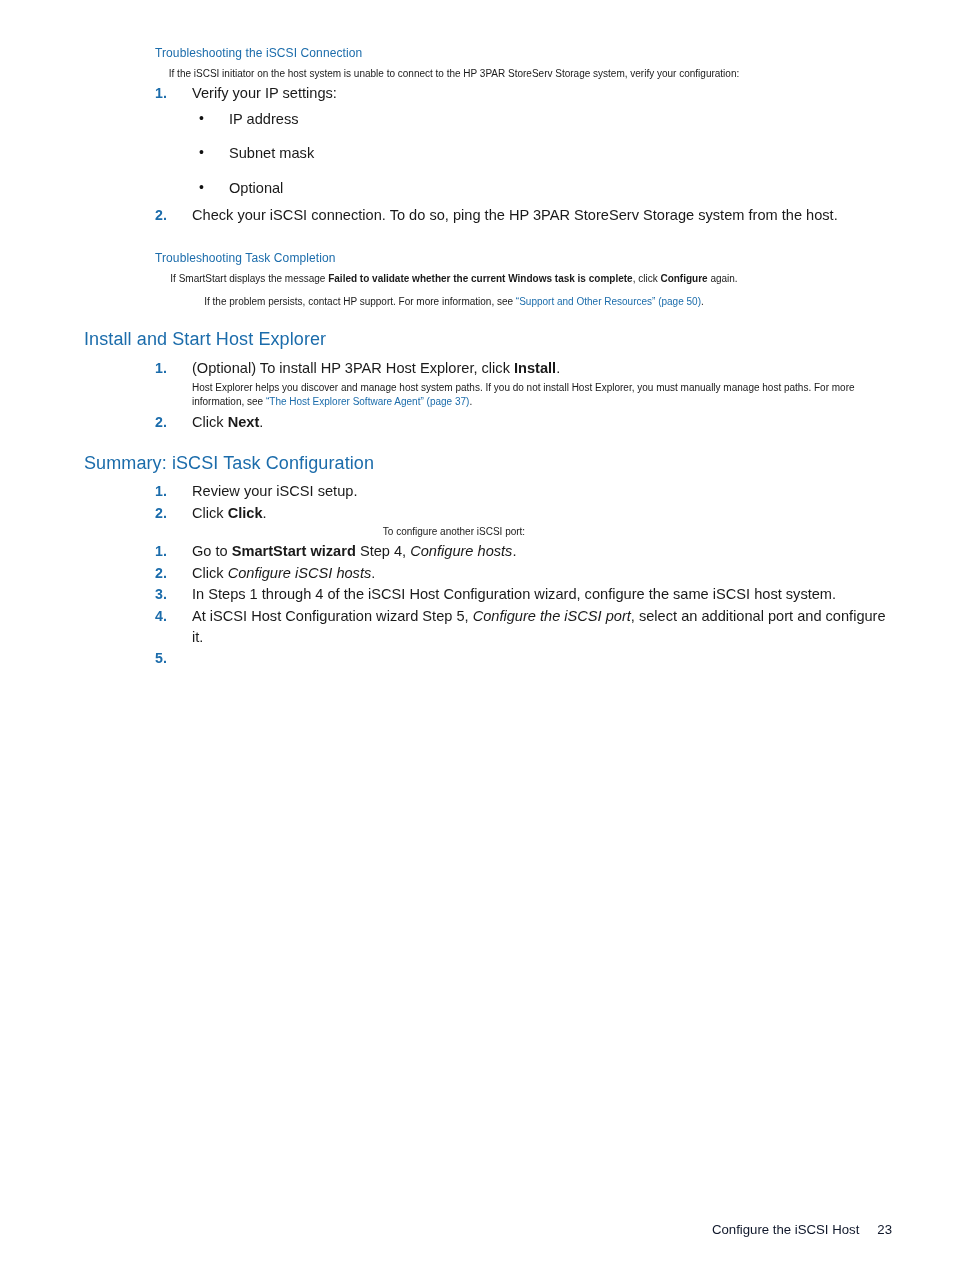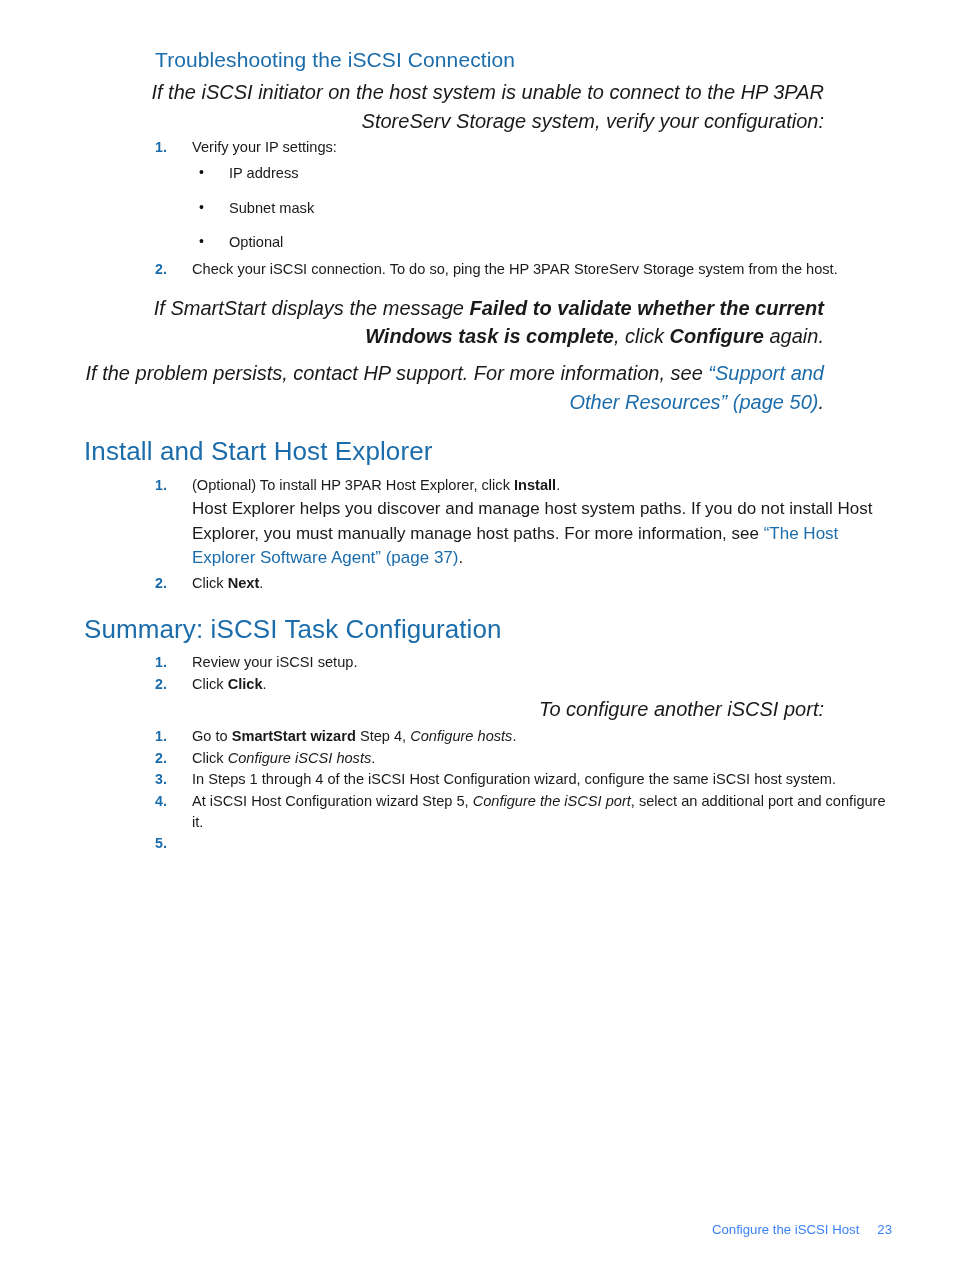--- a/index.html
+++ b/index.html
@@ -27,61 +27,60 @@
   
   .content {
     position: absolute;
     left: 84px;
     top: 46px;
     width: 810px;
   }
 
   
   h1.h1 {
-    font-size: 26px;
+    font-size: 18px;
     font-weight: 400;
     color: #1b6cab;
     margin: 0;
     padding: 0;
     line-height: 1.25;
     letter-spacing: 0.1px;
   }
   .h1-block {
     margin-top: 19px;
     margin-bottom: 7px;
   }
   .h1-indented {
     margin-left: 71px;
   }
 
   h3.h3 {
-    font-size: 21px;
+    font-size: 12px;
     font-weight: 400;
     color: #1b6cab;
     margin: 0;
     padding: 0;
     line-height: 1.3;
     letter-spacing: 0.1px;
   }
   .h3-block {
     margin-left: 71px;
     margin-top: 12px;
     margin-bottom: 5px;
   }
   .h3-block.first { margin-top: 0; }
 
   
   p.body {
-    font-size: 20px;
+    font-size: 10px;
     line-height: 1.42;
     margin: 0 0 2px 0;
     padding: 0;
     color: #1a1a1a;
-    text-align: right;
-    font-style: italic;
+    text-align: center;
   }
   .p-indent {
     margin-left: 71px;
     width: 740px;
   }
 
   
   ol.steps {
     list-style: none;
     margin: 0;
@@ -102,21 +101,21 @@
     position: absolute;
     left: 0;
     top: 0;
     width: 20px;
     color: #1b6cab;
     font-weight: bold;
     font-size: 14.2px;
   }
   ol.steps > li p.sub {
     margin: 2px 0 3px 0;
-    font-size: 17px;
+    font-size: 10px;
     line-height: 1.42;
   }
 
   
   ul.bullets {
     list-style: none;
     margin: 5px 0 5px 0;
     padding: 0;
   }
   ul.bullets > li {
@@ -150,21 +149,21 @@
   
   .footer {
     position: absolute;
     left: 0;
     top: 1222px;
     width: 954px;
     text-align: right;
     padding-right: 62px;
     box-sizing: border-box;
     font-size: 13.2px;
-    color: #3b82f6;
+    color: #0f172a;
   }
   .footer .fsec { margin-right: 18px; }
   .footer .fpage { }
 </style>
 </head>
 <body>
 
 <div class="page">
 
   <div class="content">
@@ -197,20 +196,23 @@
       </li>
 
       <li>
         <span class="num">2.</span>
         <span>Check your iSCSI connection. To do so, ping the HP 3PAR StoreServ Storage system from the host.</span>
       </li>
     </ol>
 
     <div class="gap-md"></div>
 
+    <div class="h3-block">
+      <h3 class="h3">Troubleshooting Task Completion</h3>
+    </div>
 
     <p class="body p-indent"><span>If SmartStart displays the message </span><span class="b">Failed to validate whether the current Windows task is complete</span><span>, click </span><span class="b">Configure</span><span> again.</span></p>
 
     <div class="gap-sm"></div>
 
     <p class="body p-indent"><span>If the problem persists, contact HP support. For more information, see </span><a class="lnk" href="#" style="text-decoration:none;">“Support and Other Resources” (page 50)</a><span>.</span></p>
 
     <div class="h1-block">
       <h1 class="h1">Install and Start Host Explorer</h1>
     </div>

